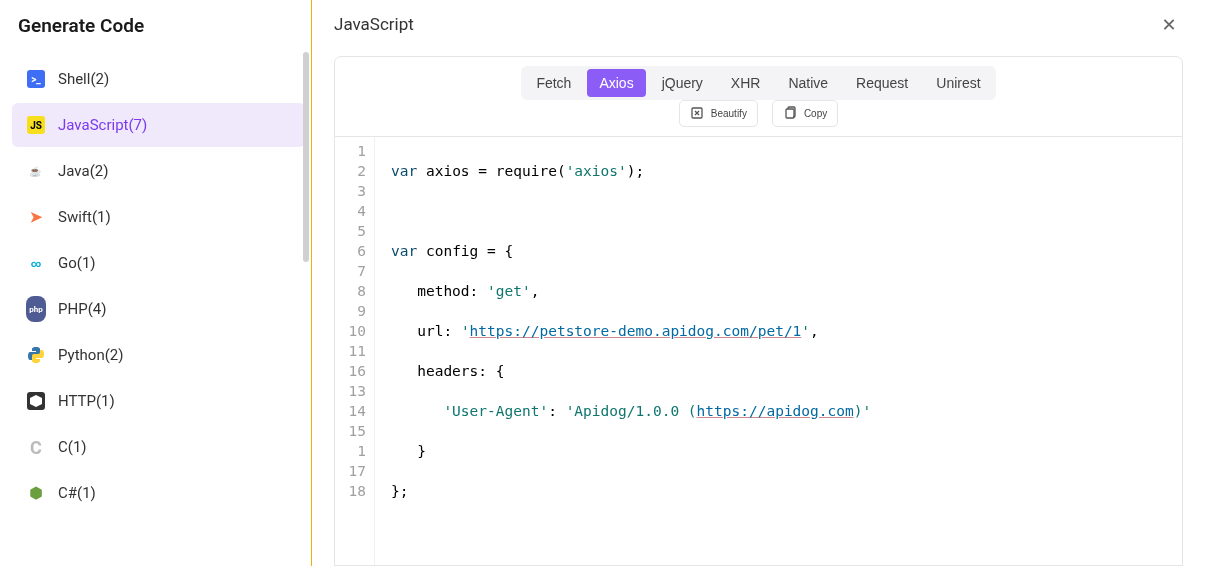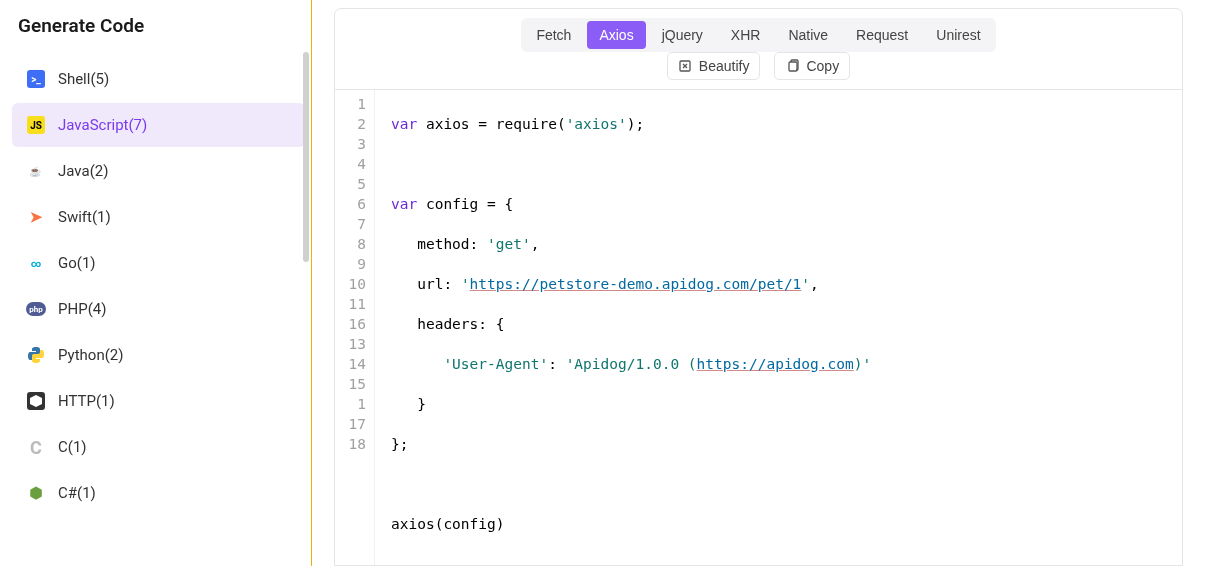--- a/index.html
+++ b/index.html
@@ -115,21 +115,21 @@
     }
     .toolbar-right {
       display: flex;
       gap: 14px;
     }
     .action-btn {
       display: flex;
       align-items: center;
       gap: 6px;
       padding: 5px 10px;
-      font-size: 14px;
+      font-size: 10px;
       color: #444;
       cursor: pointer;
       border: 1px solid #e5e5e5;
       border-radius: 5px;
       background: #fff;
     }
     .action-btn .icon { width: 15px; height: 15px; }
     .code-area {
       display: flex;
       border: 1px solid #e5e5e5;
@@ -150,49 +150,49 @@
       border-right: 1px solid #f0f0f0;
       min-width: 40px;
     }
     .gutter div { height: 20px; }
     .code-lines {
       padding: 4px 0 4px 16px;
       white-space: pre;
       flex: 1;
     }
     .code-line { height: 20px; display: flex; align-items: center; }
-    .kw { color: #6d28d9; }
+    .kw { color: #0c4a6e; }
     .str { color: #0f766e; }
     .url { color: #0369a1; text-decoration: underline; text-decoration-color: rgba(163,21,21,0.5); }
     .ident { color: #000; }
     .punc { color: #000; }
     
     .lang-icon { width:18px; height:18px; border-radius:3px; display:flex;align-items:center;justify-content:center;font-size:10px;font-weight:700;color:#fff;}
     .ic-shell { background:#3d6ef5; }
     .ic-js { background:#f7df1e; color:#000; }
     .ic-java { color:#e76f00; background:transparent; }
     .ic-swift { color:#fa7343; background:transparent; font-size:15px; }
     .ic-go { color:#00acd7; background:transparent; font-weight:700; }
-    .ic-php { background:#4f5b93; width:22px; height:14px; border-radius:8px; font-size:8px; }
+    .ic-php { background:#4f5b93; width:22px; height:26px; border-radius:8px; font-size:8px; }
     .ic-python { background:transparent; }
     .ic-http { background:#333; }
     .ic-c { color:#bbb; background:transparent; font-size:18px; font-weight:700;}
     .ic-cs { color:#6a9e3f; background:transparent; font-size:15px; }
   </style>
 </head>
 <body>
 
 <div class="sidebar">
   <div class="sidebar-title">Generate Code</div>
 
   <div class="sidebar-item">
     <span class="icon">
         <span class="lang-icon ic-shell">&gt;_</span>
       </span>
-    <span>Shell(5)</span>
+    <span>Shell(2)</span>
   </div>
   <div class="sidebar-item active">
     <span class="icon">
         <span class="lang-icon ic-js">JS</span>
       </span>
     <span>JavaScript(7)</span>
   </div>
   <div class="sidebar-item">
     <span class="icon">
         <span class="lang-icon ic-java">☕</span>
@@ -248,20 +248,26 @@
     <span class="icon">
         <span class="lang-icon ic-cs">⬢</span>
       </span>
     <span>C#(1)</span>
   </div>
 
   <div class="sidebar-scroll-thumb"></div>
 </div>
 
 <div class="main">
+  <div class="main-header">
+    <div class="main-title">JavaScript</div>
+    <div class="close-btn">
+      <span>✕</span>
+    </div>
+  </div>
 
   <div class="toolbar">
     <div class="toolbar-left">
       <button class="tab-btn">Fetch</button>
       <button class="tab-btn active">Axios</button>
       <button class="tab-btn">jQuery</button>
       <button class="tab-btn">XHR</button>
       <button class="tab-btn">Native</button>
       <button class="tab-btn">Request</button>
       <button class="tab-btn">Unirest</button>

